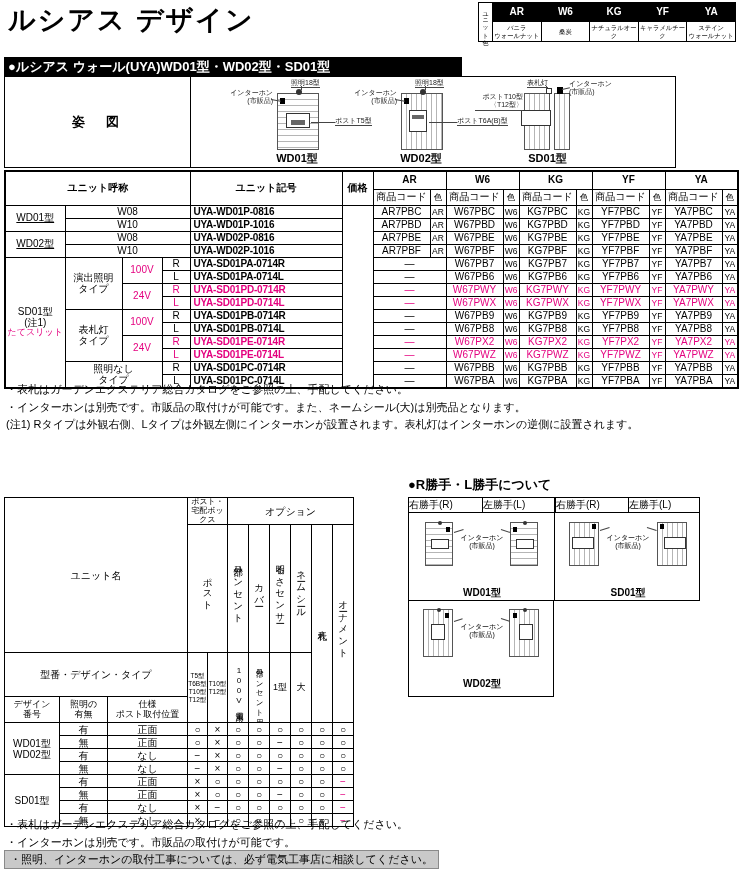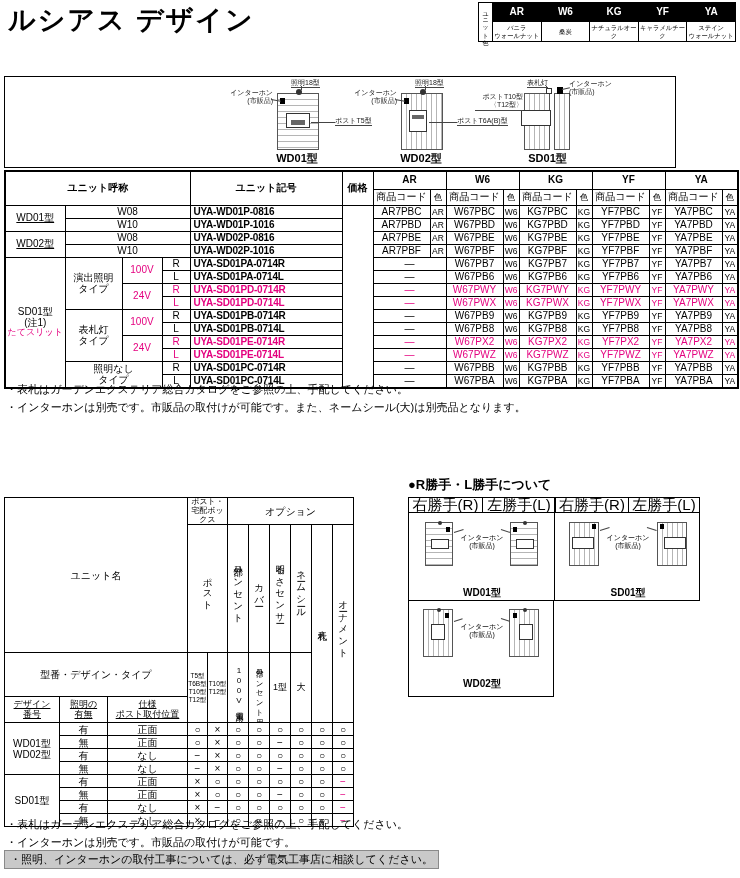--- a/index.html
+++ b/index.html
@@ -49,21 +49,21 @@
   #ct{position:absolute;left:4px;top:497px;border-collapse:collapse;table-layout:fixed;border:1px solid #000;}
   #ct td{border:1px solid #000;text-align:center;padding:0;font-size:10px;line-height:1.1;white-space:pre-line;overflow:hidden;}
   #ct .vert{writing-mode:vertical-rl;text-orientation:upright;letter-spacing:1px;font-size:9.5px;}
   #ct .tiny{font-size:6.5px;line-height:1.2;}
   #ct .small{font-size:8px;}
   #ct .h9{font-size:9px;text-align:center;}
   #ct tbody td{height:12px;}
   
   #rl{left:408px;top:497px;width:292px;height:203px;}
   .rl-box{position:absolute;border:1px solid #000;box-sizing:border-box;background:#fff;}
-  .rl-h{position:absolute;top:0;height:14px;line-height:14px;font-size:15px;text-align:center;border-left:1px solid #000;box-sizing:border-box;}
+  .rl-h{position:absolute;top:0;height:14px;line-height:14px;font-size:10px;text-align:left;border-left:1px solid #000;box-sizing:border-box;}
   .rl-hline{position:absolute;left:0;top:14px;width:100%;height:1px;background:#000;}
   .rl-cap{position:absolute;font-size:10px;font-weight:bold;text-align:center;width:146px;}
   .rl-lbl{position:absolute;font-size:7px;line-height:1.2;text-align:center;}
   .mini{position:absolute;}
   .dot{position:absolute;width:4px;height:5px;background:#000;}
   .roofdot{position:absolute;width:4px;height:4px;border-radius:50%;background:#333;top:-2px;}
   
   #warn{left:4px;top:850px;background:#c9c9c9;border:1px solid #8a8a8a;font-size:11px;padding:1px 5px;display:inline-block;}
 </style>
 </head>
@@ -92,22 +92,24 @@
       <div class="leg-code">YF</div>
       <div class="leg-name">キャラメルチーク</div>
     </div>
     <div class="leg-col">
       <div class="leg-code">YA</div>
       <div class="leg-name">ステイン
 ウォールナット</div>
     </div>
   </div>
 
+  <div id="sec1bar" class="abs">●ルシアス ウォール(UYA)WD01型・WD02型・SD01型</div>
 
   <div id="figbox" class="abs">
+    <div id="figlbl-cell" class="abs">姿　図</div>
 
     <div class="abs wall-h" style="left:272px;top:16px;width:42px;height:57px;"></div>
     <div class="abs lampdot" style="left:291px;top:12px;"></div>
     <div class="abs iphsq" style="left:275px;top:21px;width:5px;height:6px;"></div>
     <div class="abs postbox" style="left:281px;top:36px;width:24px;height:15px;"></div>
     <div class="abs flap" style="left:286px;top:43px;width:14px;height:5px;"></div>
     <div class="abs fig-label ul" style="left:286px;top:2px;">照明18型</div>
     <div class="abs leadv" style="left:296px;top:9px;height:4px;"></div>
     <div class="abs fig-label pre" style="left:222px;top:12px;width:46px;text-align:right;">インターホン
 (市販品)</div>
@@ -389,20 +391,21 @@
           <td class="cc">YF</td>
           <td>YA7PBA</td>
           <td class="cc">YA</td>
         </tr>
       </tbody>
   </table>
 
   <div class="abs" style="left:6px;top:381px;">
     <div class="note-line">・表札はガーデンエクステリア総合カタログをご参照の上、手配してください。</div>
     <div class="note-line">・インターホンは別売です。市販品の取付けが可能です。また、ネームシール(大)は別売品となります。</div>
+    <div class="note-line">(注1) Rタイプは外観右側、Lタイプは外観左側にインターホンが設置されます。表札灯はインターホンの逆側に設置されます。</div>
   </div>
 
 
   <table id="ct">
     <colgroup>
       <col style="width:55px">
         <col style="width:48px">
         <col style="width:80px">
       <col style="width:20px">
         <col style="width:20px">
@@ -435,21 +438,21 @@
 T6B型
 T10型
 T12型</td>
         <td class="tiny" rowspan="2">T10型
 T12型</td>
         <td class="vert" rowspan="2" style="font-size:8px;">100V電源用</td>
         <td class="vert" rowspan="2" style="font-size:7.5px;">外部コンセント用</td>
         <td rowspan="2" class="h9">1型</td>
         <td rowspan="2" class="h9">大</td>
       </tr>
-      <tr style="height:26px;text-decoration:underline;">
+      <tr style="height:26px;">
         <td class="h9">デザイン
 番号</td>
         <td class="h9">照明の
 有無</td>
         <td class="h9">仕様
 ポスト取付位置</td>
       </tr>
     </thead>
     <tbody id="ct-body">
         <tr>

